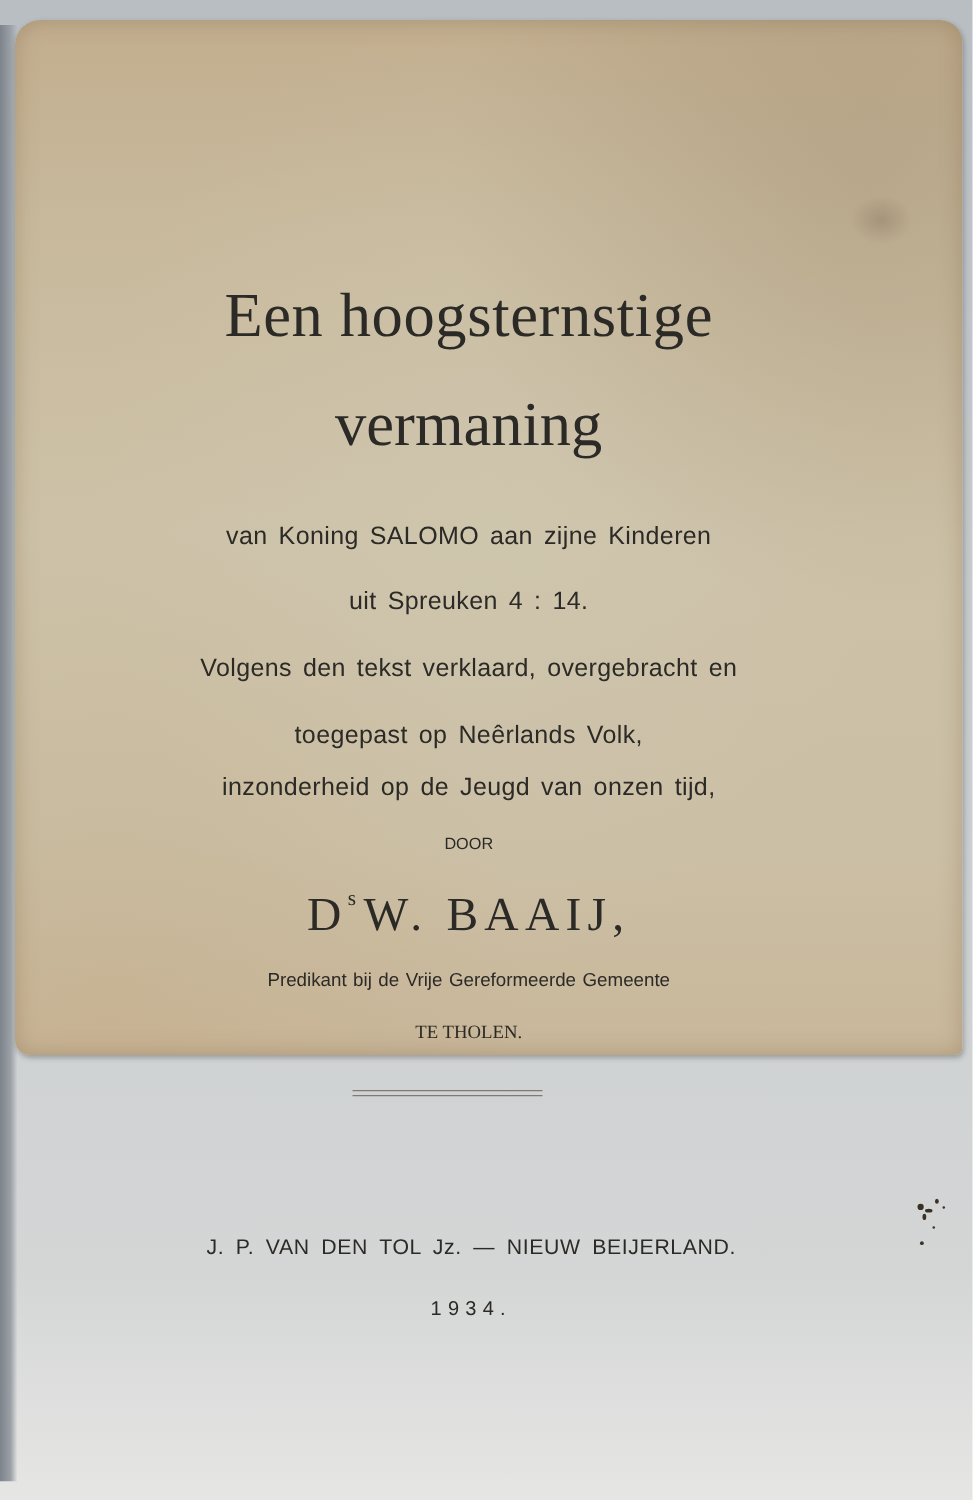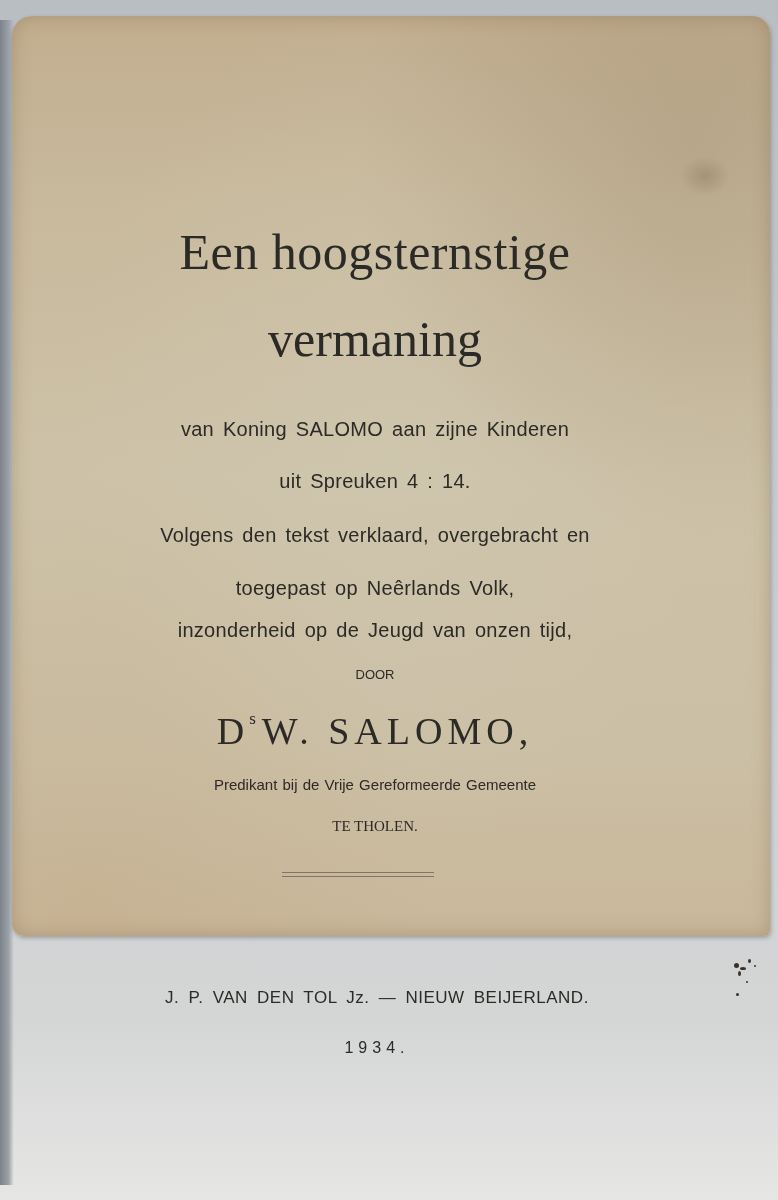--- a/index.html
+++ b/index.html
@@ -17,21 +17,21 @@
       position: absolute;
       left: 0; top: 20px;
       width: 14px; height: 1165px;
       background: linear-gradient(90deg, #7d838a 0%, #9aa0a6 60%, rgba(160,165,170,0) 100%);
     }
     .cover {
       position: absolute;
       left: 12px;
       top: 16px;
       width: 758px;
-      height: 920px;
+      height: 828px;
       border-radius: 20px 18px 6px 12px;
       background:
         radial-gradient(ellipse at 90% 15%, rgba(140,120,95,0.25) 0%, rgba(140,120,95,0) 35%),
         radial-gradient(ellipse at 10% 95%, rgba(190,160,120,0.22) 0%, rgba(190,160,120,0) 35%),
         radial-gradient(ellipse at 50% 45%, rgba(210,205,185,0.35) 0%, rgba(210,205,185,0) 60%),
         linear-gradient(180deg, #c2ae8f 0%, #c8b99c 20%, #cdc2a8 50%, #cbbfa5 80%, #c9b79a 100%);
       box-shadow: inset 0 0 18px rgba(120,95,60,0.35), 1px 2px 4px rgba(60,60,60,0.35);
       font-family: "Liberation Serif", "DejaVu Serif", serif;
       color: #2c2a26;
     }
@@ -164,21 +164,21 @@
 
   <div class="line sub s1">van Koning SALOMO aan zijne Kinderen</div>
   <div class="line sub s2">uit Spreuken 4 : 14.</div>
   <div class="line sub s3">Volgens den tekst verklaard, overgebracht en</div>
   <div class="line sub s4">toegepast op Neêrlands Volk,</div>
   <div class="line sub s5">inzonderheid op de Jeugd van onzen tijd,</div>
 
   <div class="line door">DOOR</div>
 
   <div class="line author">
-    <span>D</span><sup>s</sup><span>W. SALOMO,</span>
+    <span>D</span><sup>s</sup><span>W. BAAIJ,</span>
   </div>
 
   <div class="line pred">Predikant bij de Vrije Gereformeerde Gemeente</div>
   <div class="line place">TE THOLEN.</div>
 
   <div class="rule"></div>
 
   <div class="line publisher">J. P. VAN DEN TOL Jz.  —  NIEUW BEIJERLAND.</div>
   <div class="line year">1934.</div>
 </div>

